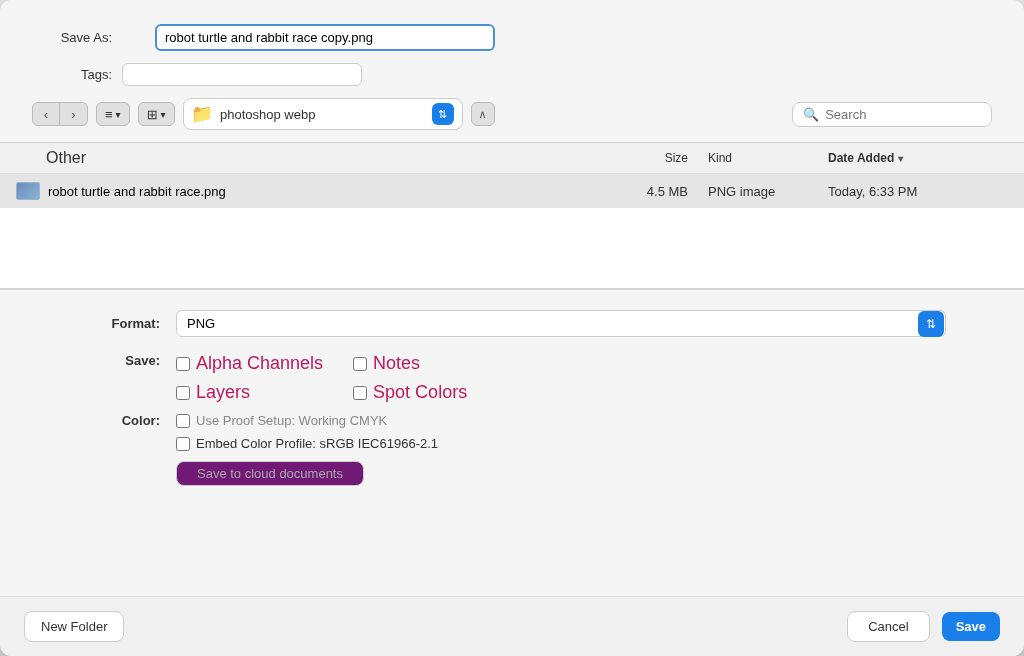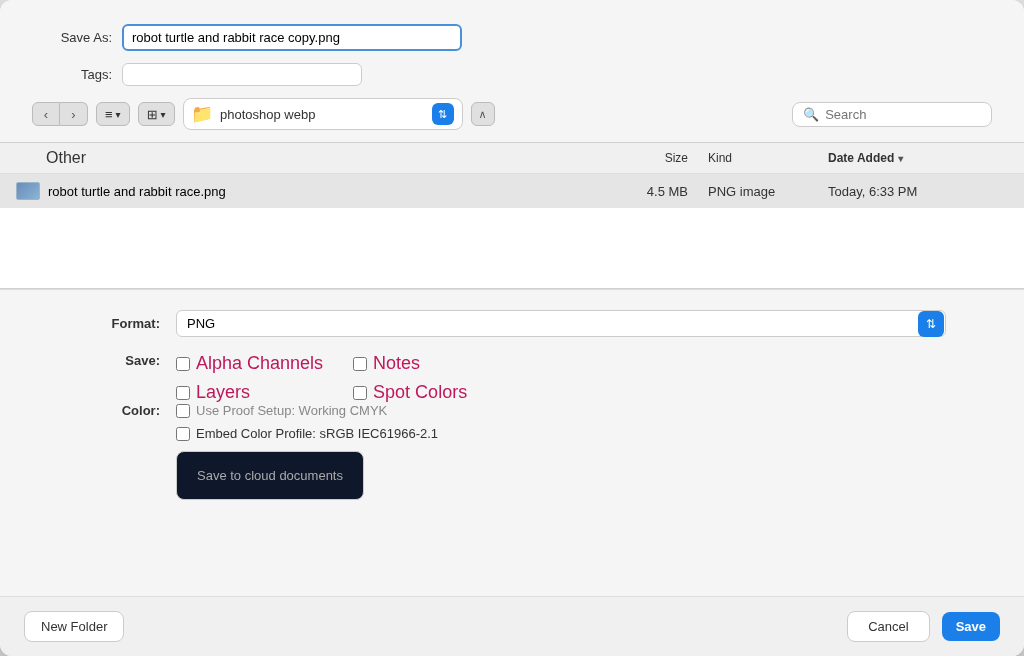--- a/index.html
+++ b/index.html
@@ -22,20 +22,21 @@
       overflow: hidden;
     }
     .top-section {
       background: #f5f5f5;
       padding: 24px 32px 12px 32px;
     }
     .save-as-row {
       display: flex;
       align-items: center;
       margin-bottom: 12px;
+      gap: 33px;
     }
     .save-as-label {
       font-size: 13px;
       color: #333;
       min-width: 80px;
       text-align: right;
       margin-right: 10px;
     }
     .save-as-input {
       flex: 1;
@@ -324,20 +325,21 @@
       justify-content: center;
       font-size: 12px;
       margin-left: -28px;
       position: relative;
       z-index: 1;
       pointer-events: none;
     }
     .save-row {
       display: flex;
       align-items: flex-start;
+      margin-bottom: 10px;
     }
     .checkboxes-grid {
       display: grid;
       grid-template-columns: 1fr 1fr;
       gap: 8px 30px;
     }
     .checkbox-item {
       display: flex;
       align-items: center;
       gap: 6px;
@@ -375,24 +377,24 @@
       color: #888;
       text-align: right;
     }
     .cloud-btn-row {
       display: flex;
       justify-content: flex-start;
       margin-left: 96px;
       margin-top: 8px;
     }
     .cloud-btn {
-      background: #0f172a;
+      background: #701a75;
       border: 1px solid #ccc;
       border-radius: 8px;
-      padding: 16px 20px;
+      padding: 4px 20px;
       font-size: 13px;
       color: #aaa;
       cursor: pointer;
     }
     .bottom-bar {
       display: flex;
       align-items: center;
       justify-content: space-between;
       padding: 14px 24px;
       background: #f0f0f0;

